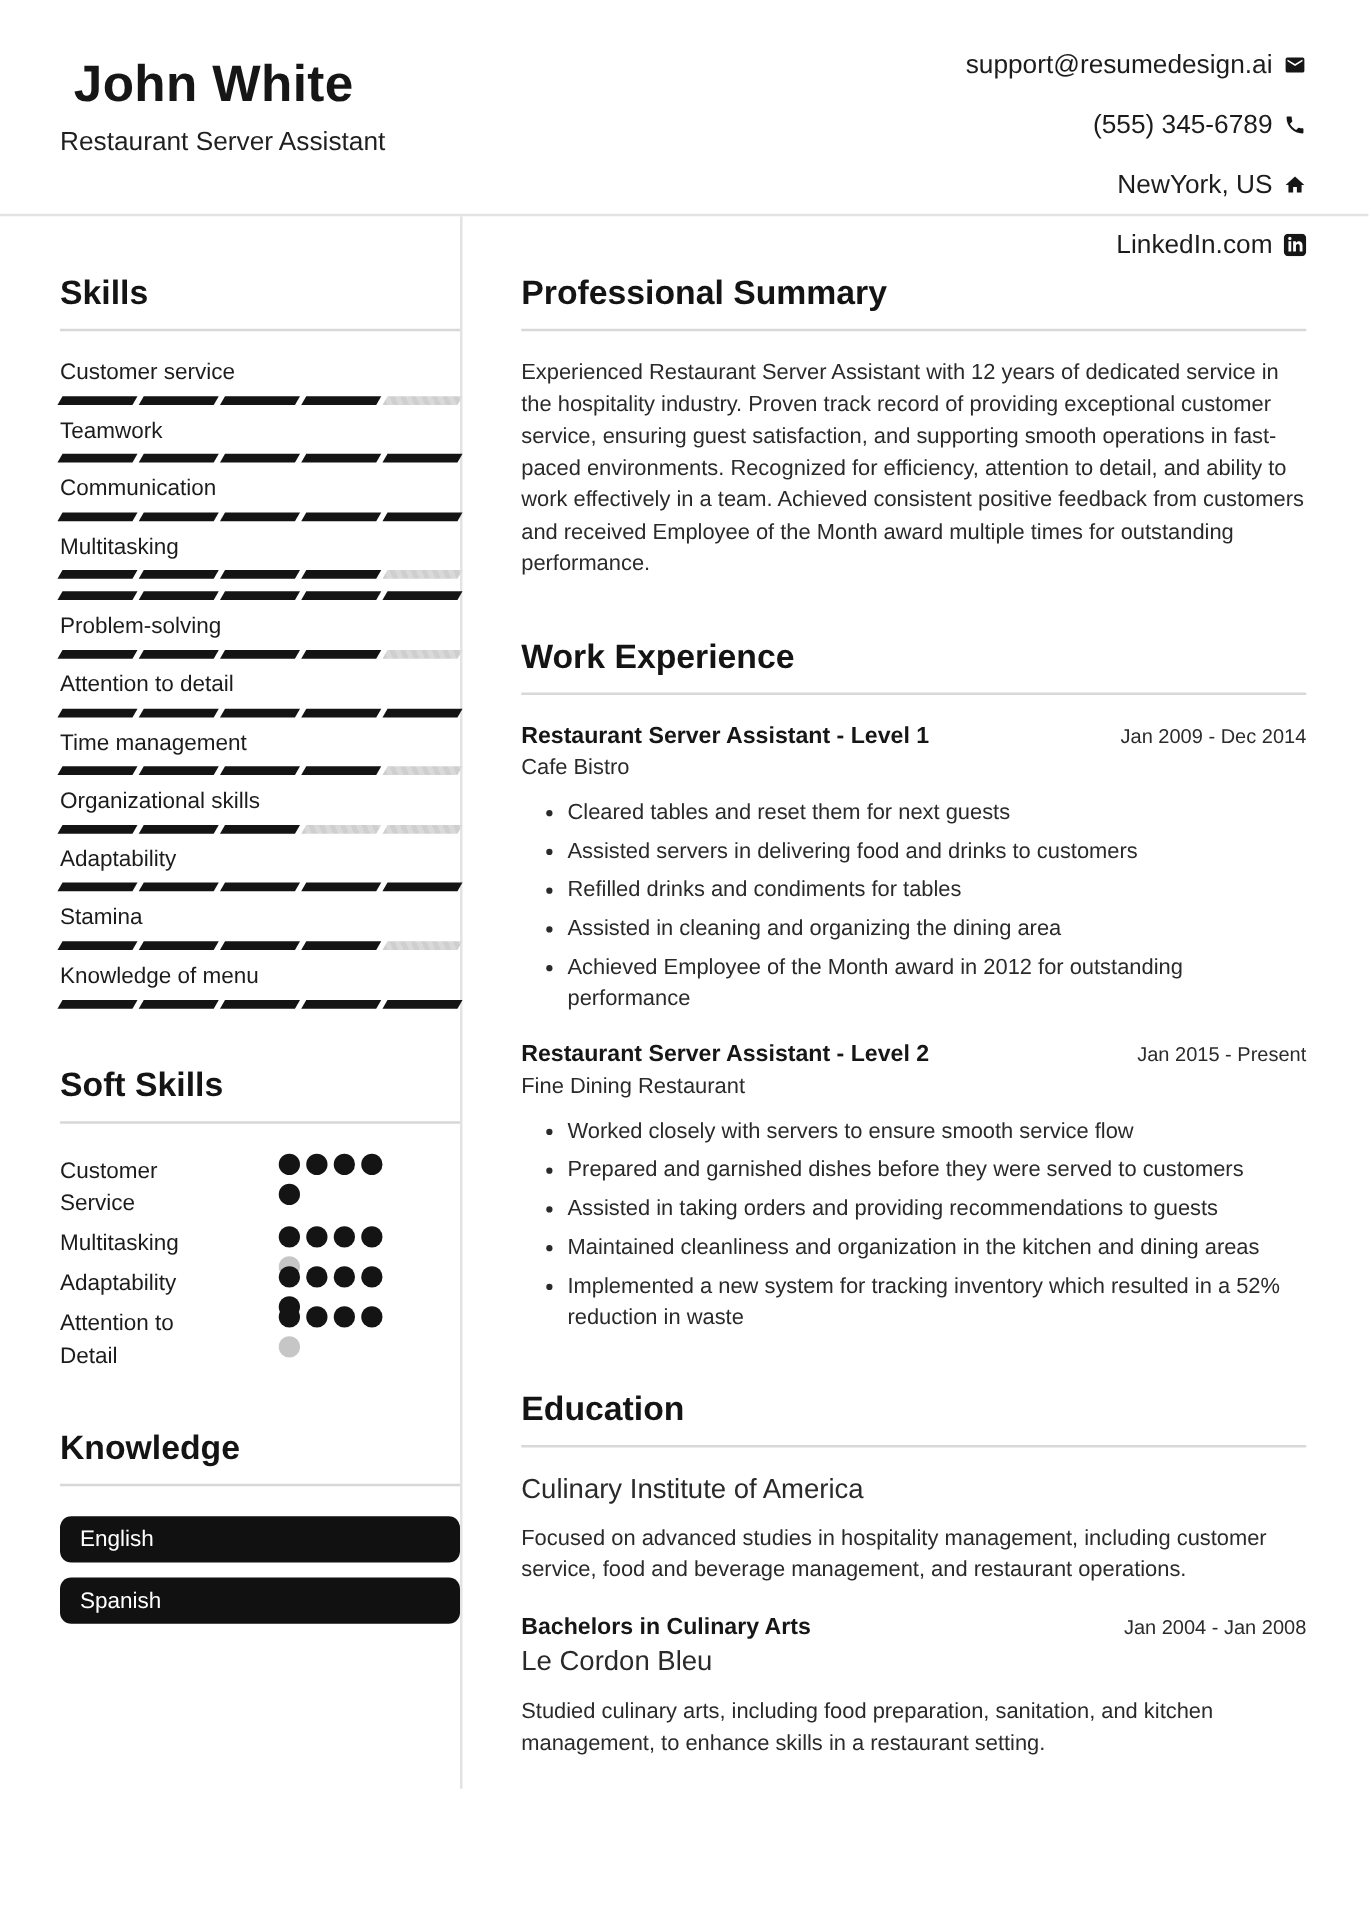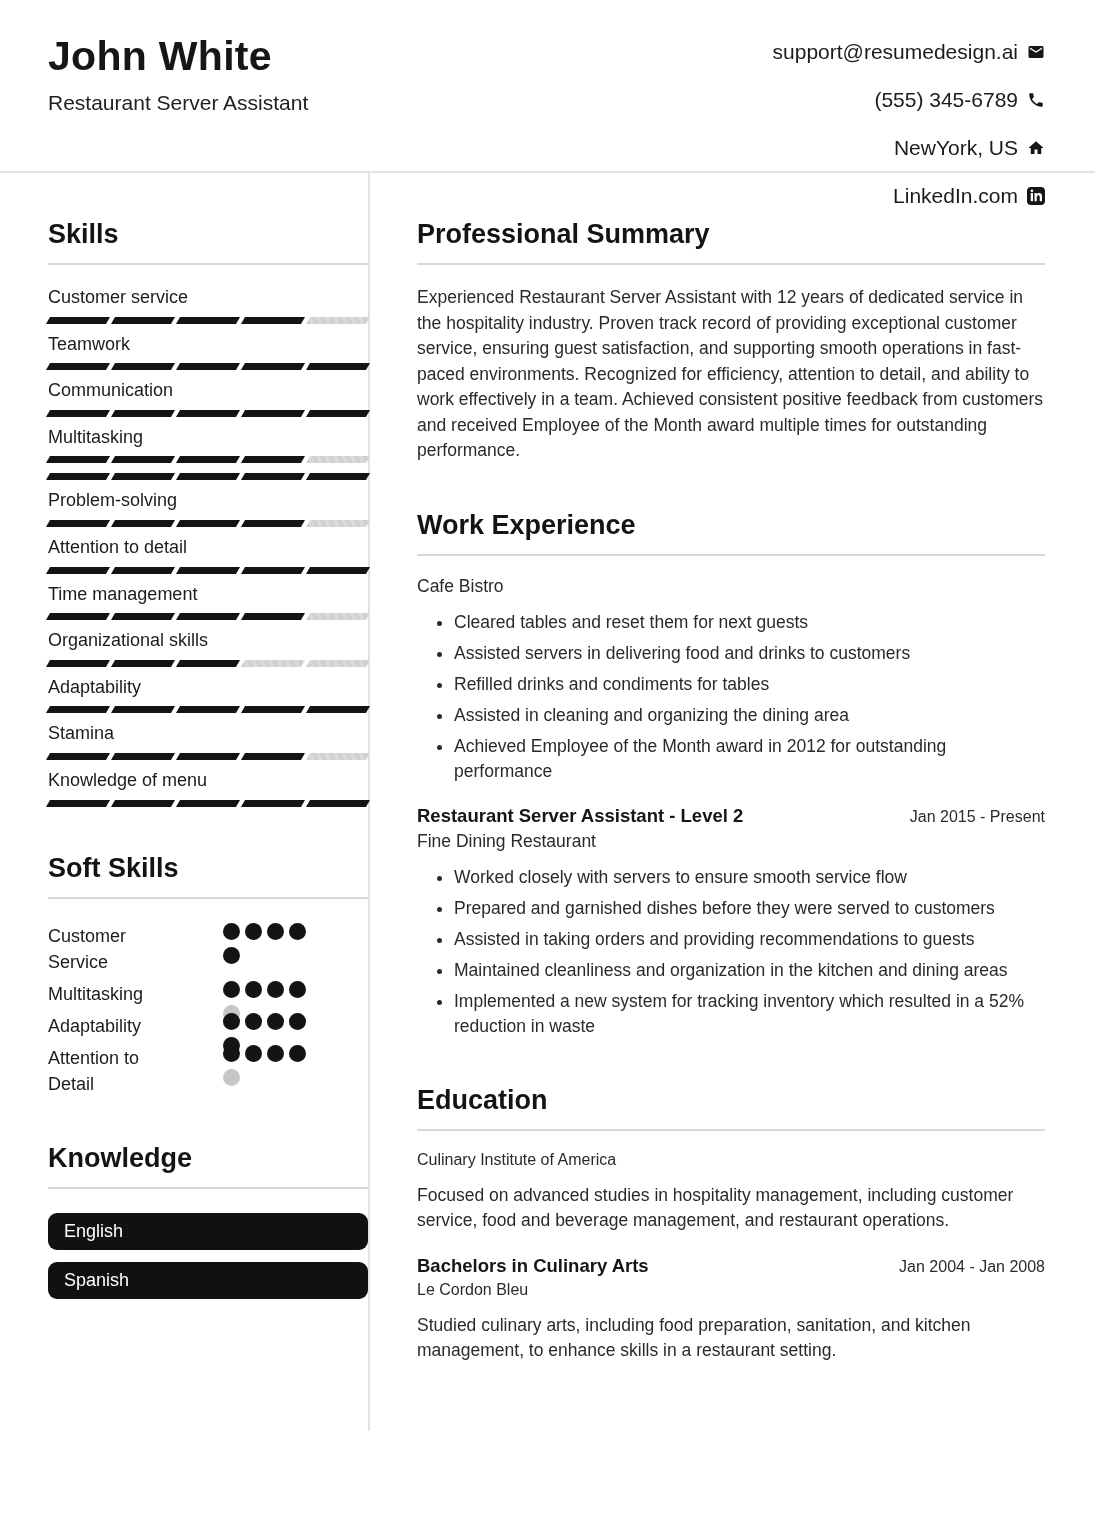--- a/index.html
+++ b/index.html
@@ -5,21 +5,21 @@
   html,body{margin:0;padding:0;background:#ffffff;}
   .page{
     width:1095px;height:1536px;background:#ffffff;box-sizing:border-box;
     font-family:"Liberation Sans", sans-serif;color:#222;overflow:hidden;position:relative;
   }
   
   .header{
     box-sizing:border-box;height:173px;border-bottom:2px solid #e3e3e3;
     padding:34px 50px 0 48px;display:flex;justify-content:space-between;align-items:flex-start;
   }
-  .name{font-size:41px;font-weight:700;color:#161616;margin:0;line-height:1.1;letter-spacing:.3px;}
+  .name{font-size:41px;font-weight:700;color:#161616;margin:11px;line-height:1.1;letter-spacing:.3px;}
   .person-title{font-size:21px;color:#1f1f1f;margin-top:12px;}
   .contact{display:flex;flex-direction:column;align-items:flex-end;gap:24px;font-size:21px;color:#1c1c1c;padding-top:6px;}
   .contact-row{display:flex;align-items:center;gap:9px;}
   .cicon{width:18px;height:18px;display:inline-flex;}
   .cicon svg{width:18px;height:18px;fill:#161616;}
   
   .body{display:flex;align-items:stretch;}
   .left-col{width:320px;padding-left:48px;box-sizing:content-box;flex:none;}
   .v-divider{width:2px;height:1258px;background:#e3e3e3;flex:none;}
   .right-col{flex:1;padding:0 50px 0 47px;min-width:0;}
@@ -50,21 +50,21 @@
   .job{margin-top:20px;}
   .row-head{display:flex;justify-content:space-between;align-items:baseline;}
   .job-title{font-size:18.5px;font-weight:700;color:#161616;line-height:1.25;}
   .job-date{font-size:16px;color:#2b2b2b;white-space:nowrap;padding-left:14px;}
   .job-company{font-size:17.5px;color:#2a2a2a;margin-top:4px;}
   .bullets{margin:13px 0 4px 0;padding-left:37px;}
   .bullets li{font-size:17.5px;line-height:25px;color:#2a2a2a;margin-bottom:6px;}
   .edu{margin-top:20px;}
   .edu-degree{font-size:18.5px;font-weight:700;color:#161616;line-height:1.25;}
   .edu-date{font-size:16px;color:#2b2b2b;white-space:nowrap;padding-left:14px;}
-  .edu-school{font-size:16px;color:#2a2a2a;margin-top:4px;}
+  .edu-school{font-size:22px;color:#2a2a2a;margin-top:4px;}
   .edu-desc{font-size:17.5px;line-height:25.5px;color:#2a2a2a;margin:14px 0 0 0;}
 </style>
 </head>
 <body>
 
 <div class="page">
 
   <div class="header">
     <div>
       <div class="name">John White</div>
@@ -290,20 +290,24 @@
 
     <div class="right-col">
       <div class="sec-heading">Professional Summary</div>
       <hr class="sec-rule">
       <p class="summary-text">Experienced Restaurant Server Assistant with 12 years of dedicated service in the hospitality industry. Proven track record of providing exceptional customer service, ensuring guest satisfaction, and supporting smooth operations in fast-paced environments. Recognized for efficiency, attention to detail, and ability to work effectively in a team. Achieved consistent positive feedback from customers and received Employee of the Month award multiple times for outstanding performance.</p>
 
       <div class="sec-heading">Work Experience</div>
       <hr class="sec-rule">
       <div id="jobs-list">
           <div class="job">
+            <div class="row-head">
+              <div class="job-title">Restaurant Server Assistant - Level 1</div>
+              <div class="job-date">Jan 2009 - Dec 2014</div>
+            </div>
             <div class="job-company">Cafe Bistro</div>
             <ul class="bullets">
               <li>Cleared tables and reset them for next guests</li>
               <li>Assisted servers in delivering food and drinks to customers</li>
               <li>Refilled drinks and condiments for tables</li>
               <li>Assisted in cleaning and organizing the dining area</li>
               <li>Achieved Employee of the Month award in 2012 for outstanding performance</li>
             </ul>
           </div>
           <div class="job">

